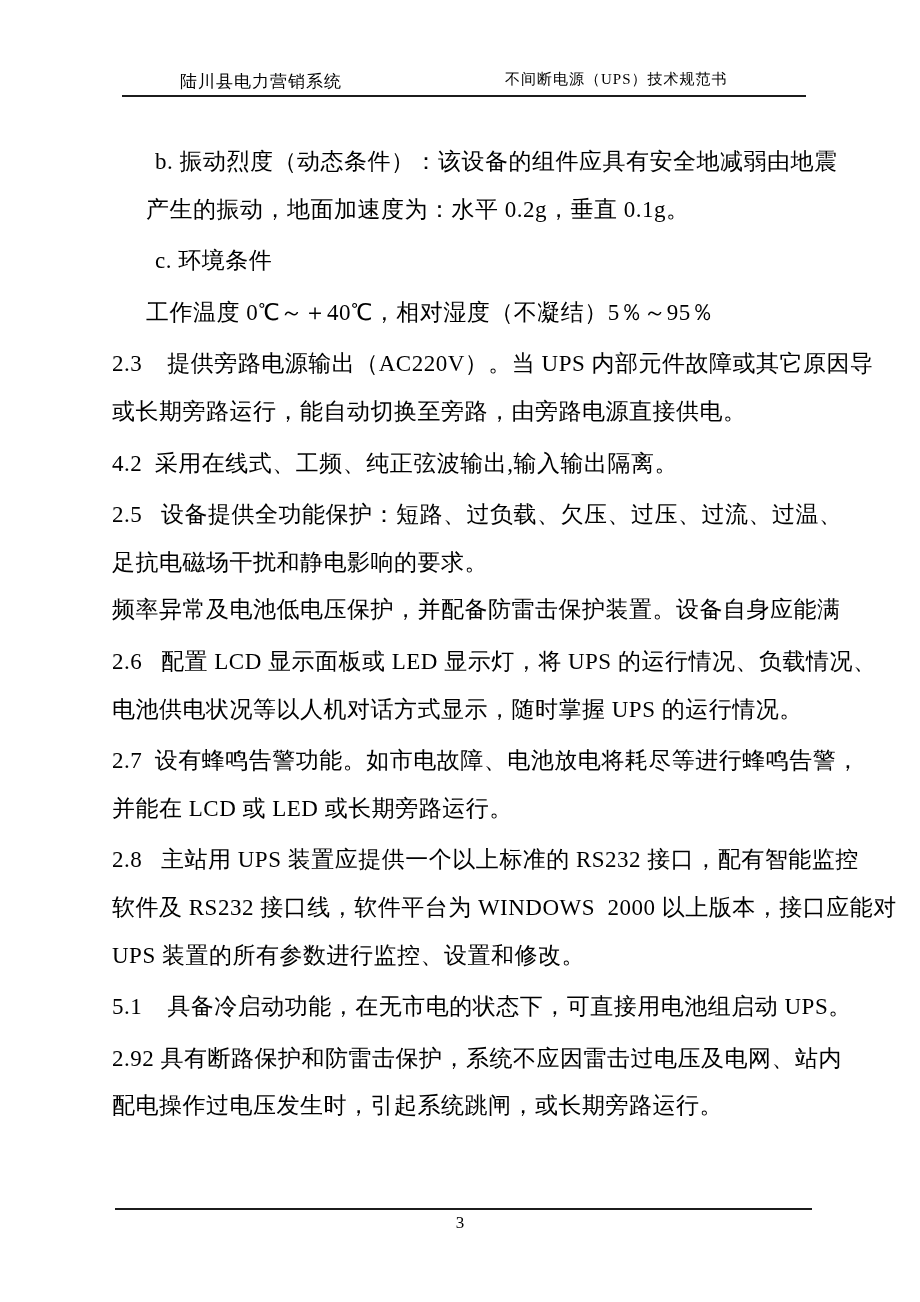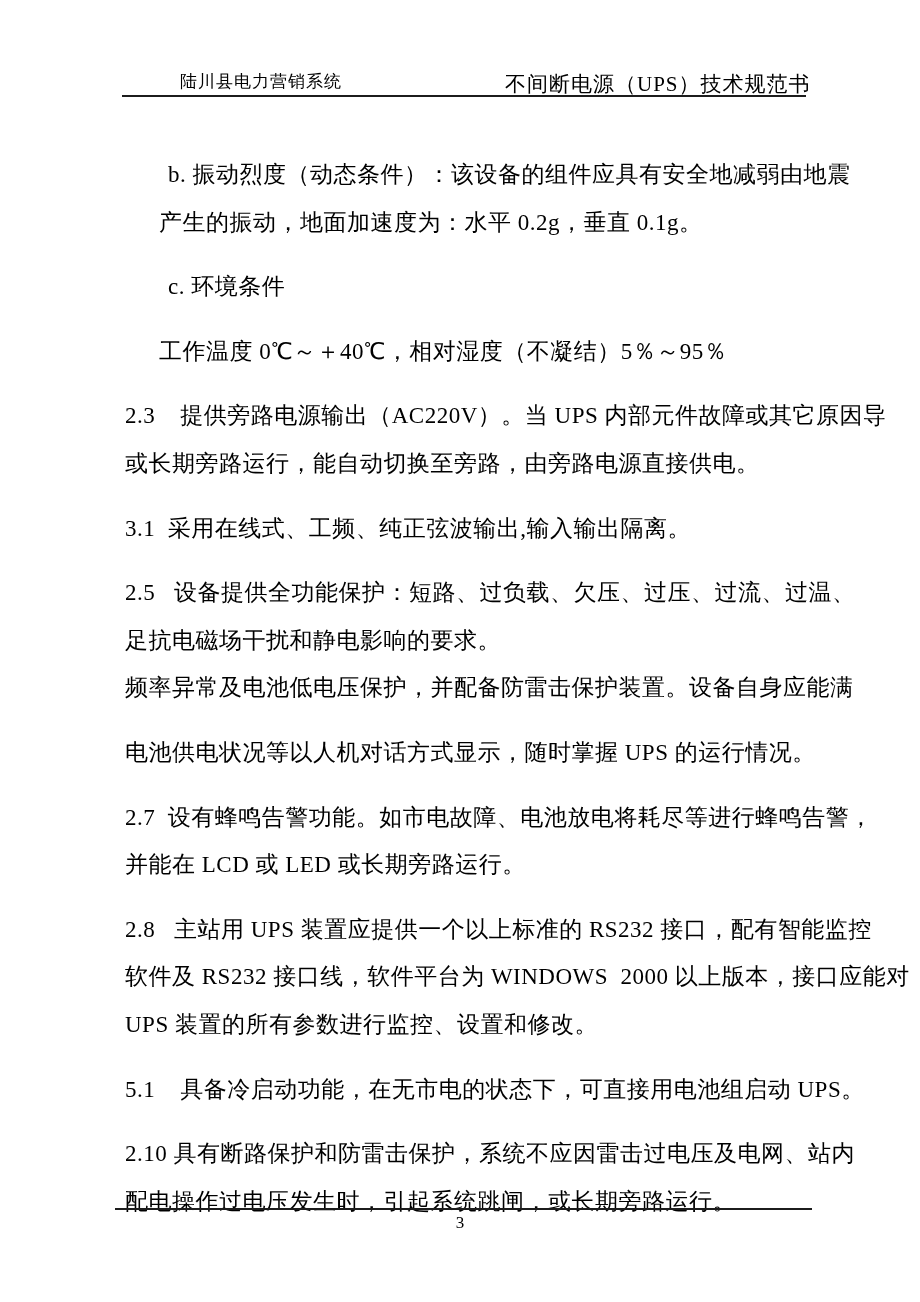--- a/index.html
+++ b/index.html
@@ -19,40 +19,40 @@
     left: 180px;
     top: 70px;
     font-size: 17px;
     letter-spacing: 1px;
     white-space: pre;
   }
   .header-right {
     position: absolute;
     left: 505px;
     top: 70px;
-    font-size: 21px;
+    font-size: 15px;
     letter-spacing: 1px;
     white-space: pre;
   }
   .header-rule {
     position: absolute;
     left: 122px;
     top: 95px;
     width: 684px;
     height: 2px;
     background: #1c1c1c;
   }
   
   .body-text {
     position: absolute;
     left: 108px;
     top: 134px;
     width: 740px;
   }
-  .para { margin: 17px; padding: 0; }
+  .para { margin: 4px; padding: 0; }
   .line {
     white-space: pre;
     font-size: 23px;
     line-height: 47.6px;
     height: 47.6px;
     letter-spacing: 0.5px;
   }
   .para.sub .line { padding-left: 34px; }
   .para.lettered .line:first-child { padding-left: 43px; }
   
@@ -93,44 +93,45 @@
         <div class="line">c. 环境条件</div>
       </div>
       <div class="para sub">
         <div class="line">工作温度 0℃～＋40℃，相对湿度（不凝结）5％～95％</div>
       </div>
       <div class="para main">
         <div class="line">2.3    提供旁路电源输出（AC220V）。当 UPS 内部元件故障或其它原因导</div>
         <div class="line">或长期旁路运行，能自动切换至旁路，由旁路电源直接供电。</div>
       </div>
       <div class="para main">
-        <div class="line">3.1  采用在线式、工频、纯正弦波输出,输入输出隔离。</div>
+        <div class="line">4.2  采用在线式、工频、纯正弦波输出,输入输出隔离。</div>
       </div>
       <div class="para main">
         <div class="line">2.5   设备提供全功能保护：短路、过负载、欠压、过压、过流、过温、</div>
         <div class="line">足抗电磁场干扰和静电影响的要求。</div>
         <div class="line">频率异常及电池低电压保护，并配备防雷击保护装置。设备自身应能满</div>
       </div>
       <div class="para main">
+        <div class="line">2.6   配置 LCD 显示面板或 LED 显示灯，将 UPS 的运行情况、负载情况、</div>
         <div class="line">电池供电状况等以人机对话方式显示，随时掌握 UPS 的运行情况。</div>
       </div>
       <div class="para main">
         <div class="line">2.7  设有蜂鸣告警功能。如市电故障、电池放电将耗尽等进行蜂鸣告警，</div>
         <div class="line">并能在 LCD 或 LED 或长期旁路运行。</div>
       </div>
       <div class="para main">
         <div class="line">2.8   主站用 UPS 装置应提供一个以上标准的 RS232 接口，配有智能监控</div>
         <div class="line">软件及 RS232 接口线，软件平台为 WINDOWS  2000 以上版本，接口应能对</div>
         <div class="line">UPS 装置的所有参数进行监控、设置和修改。</div>
       </div>
       <div class="para main">
         <div class="line">5.1    具备冷启动功能，在无市电的状态下，可直接用电池组启动 UPS。</div>
       </div>
       <div class="para main">
-        <div class="line">2.10 具有断路保护和防雷击保护，系统不应因雷击过电压及电网、站内</div>
+        <div class="line">2.92 具有断路保护和防雷击保护，系统不应因雷击过电压及电网、站内</div>
         <div class="line">配电操作过电压发生时，引起系统跳闸，或长期旁路运行。</div>
       </div>
     </div>
 
   <div class="footer-rule"></div>
 
   <div class="page-number">3</div>
 
 </div>
 

